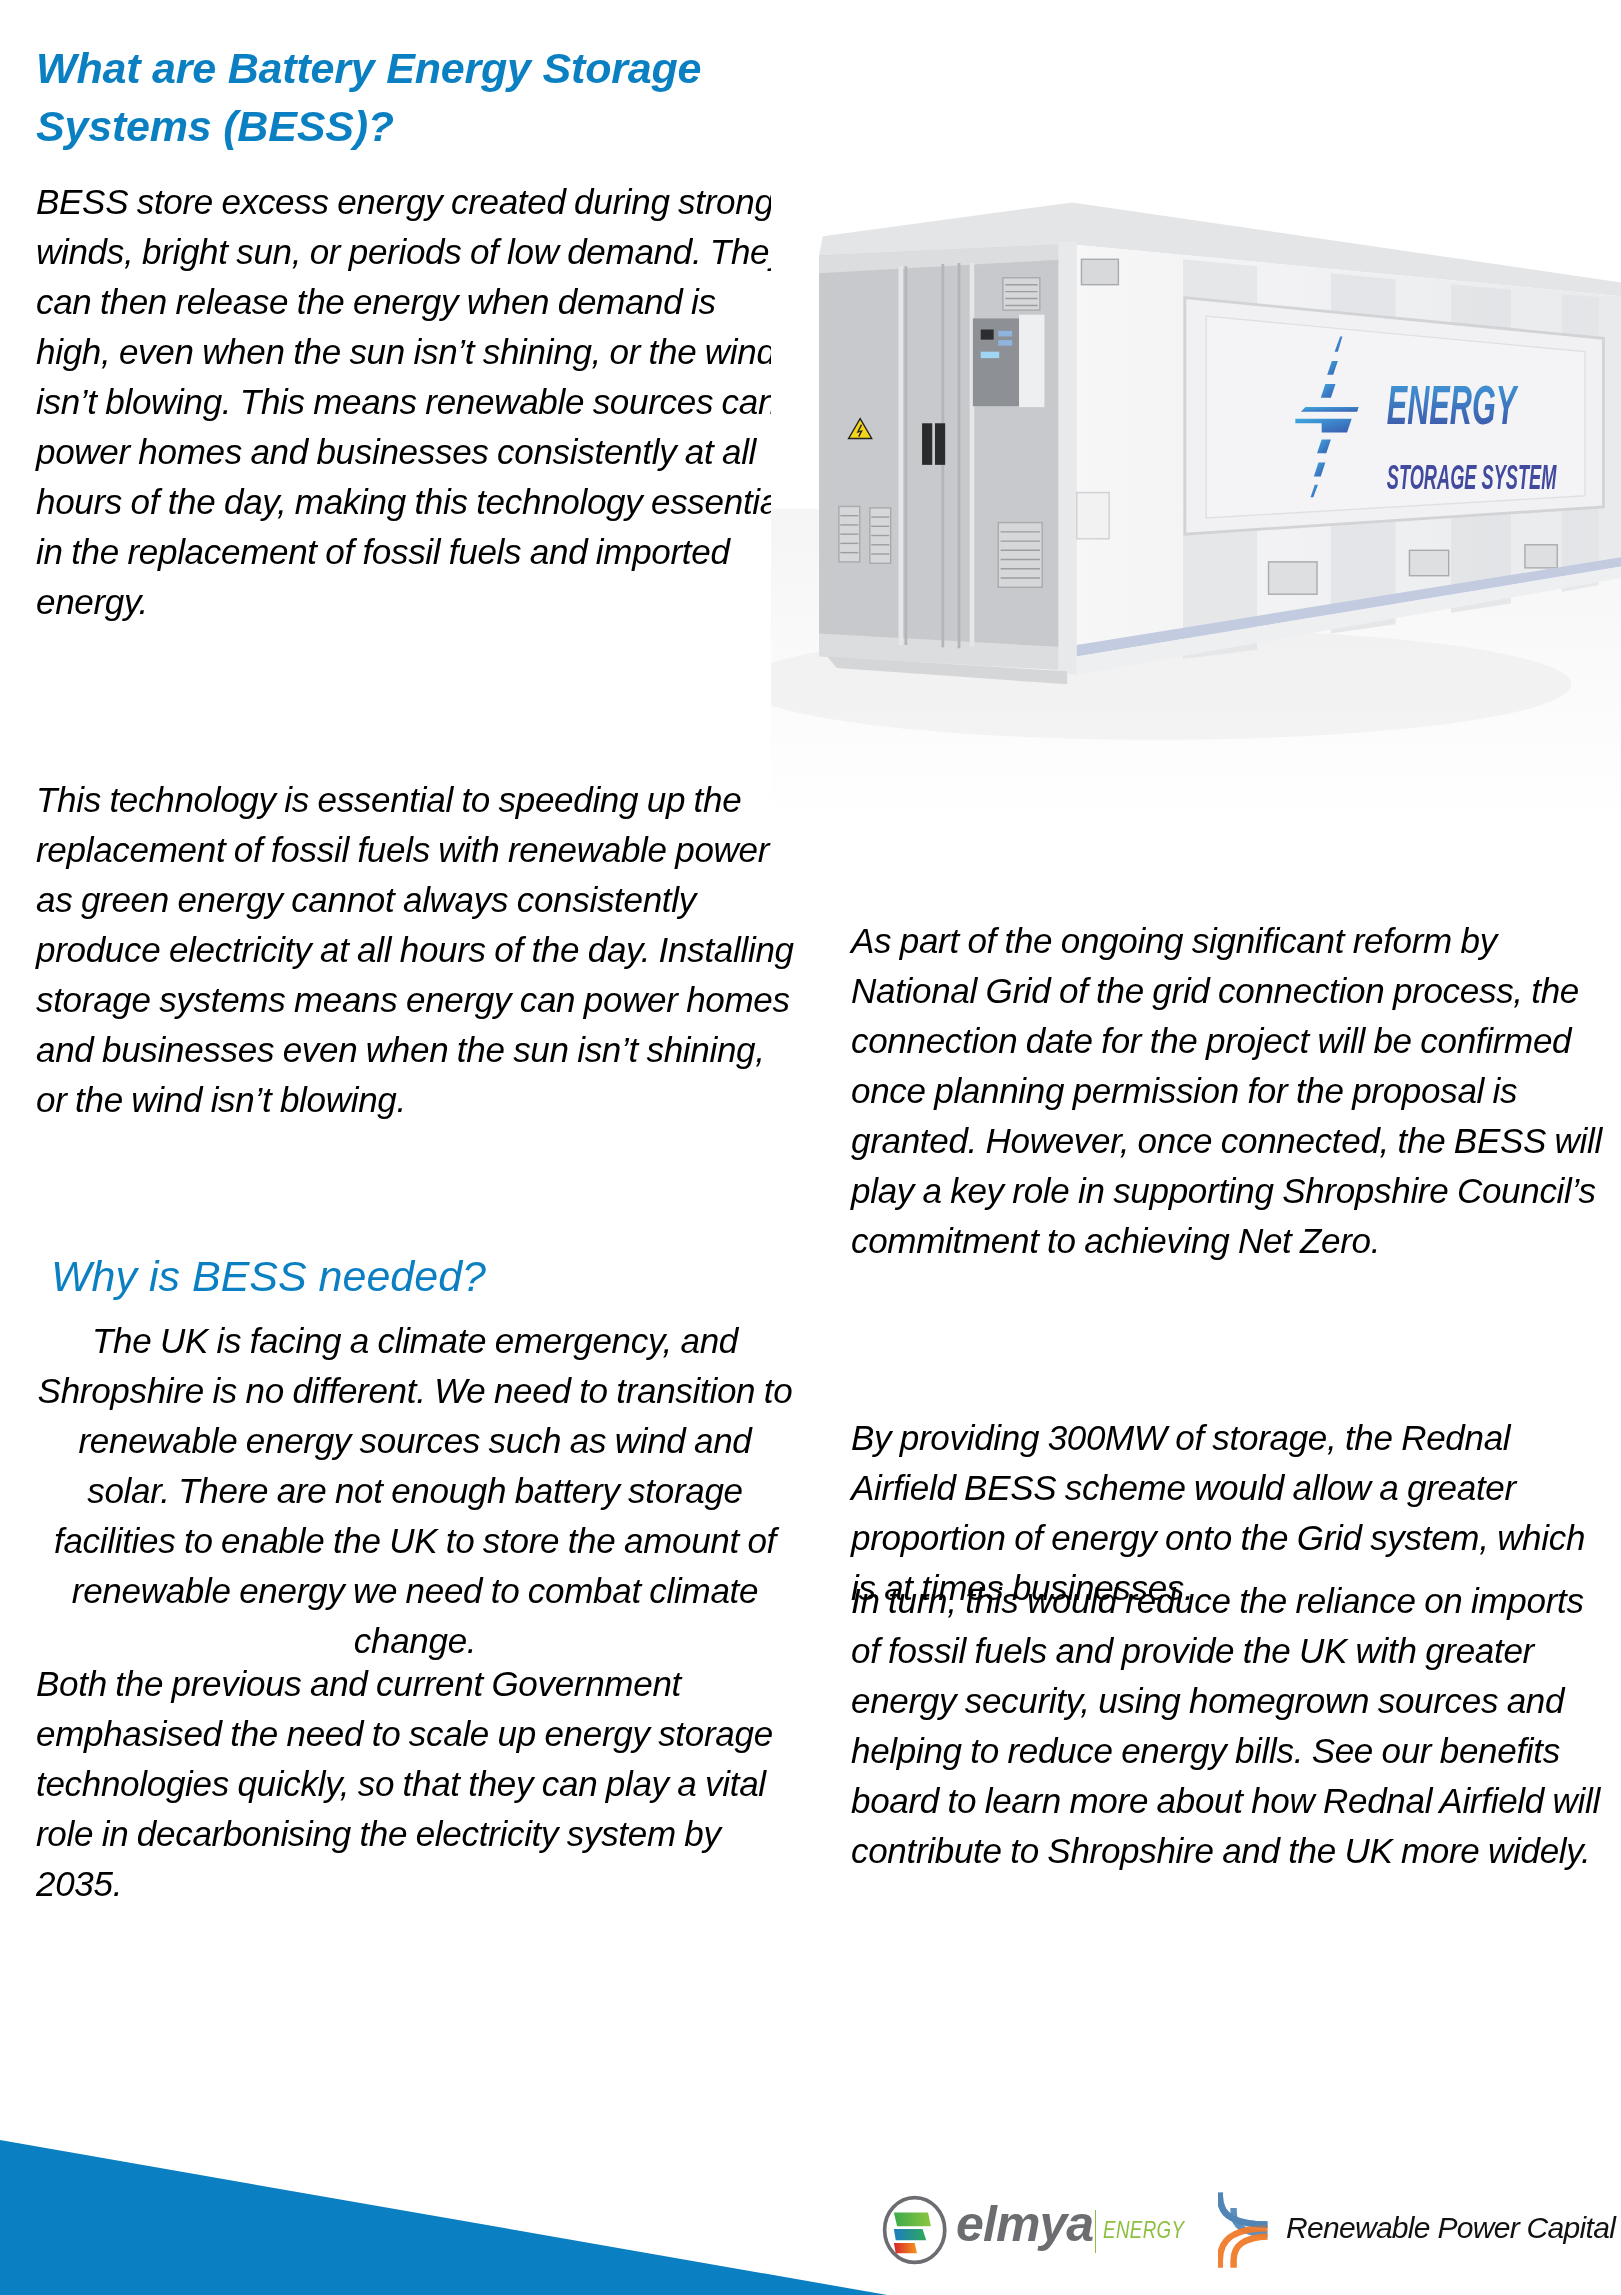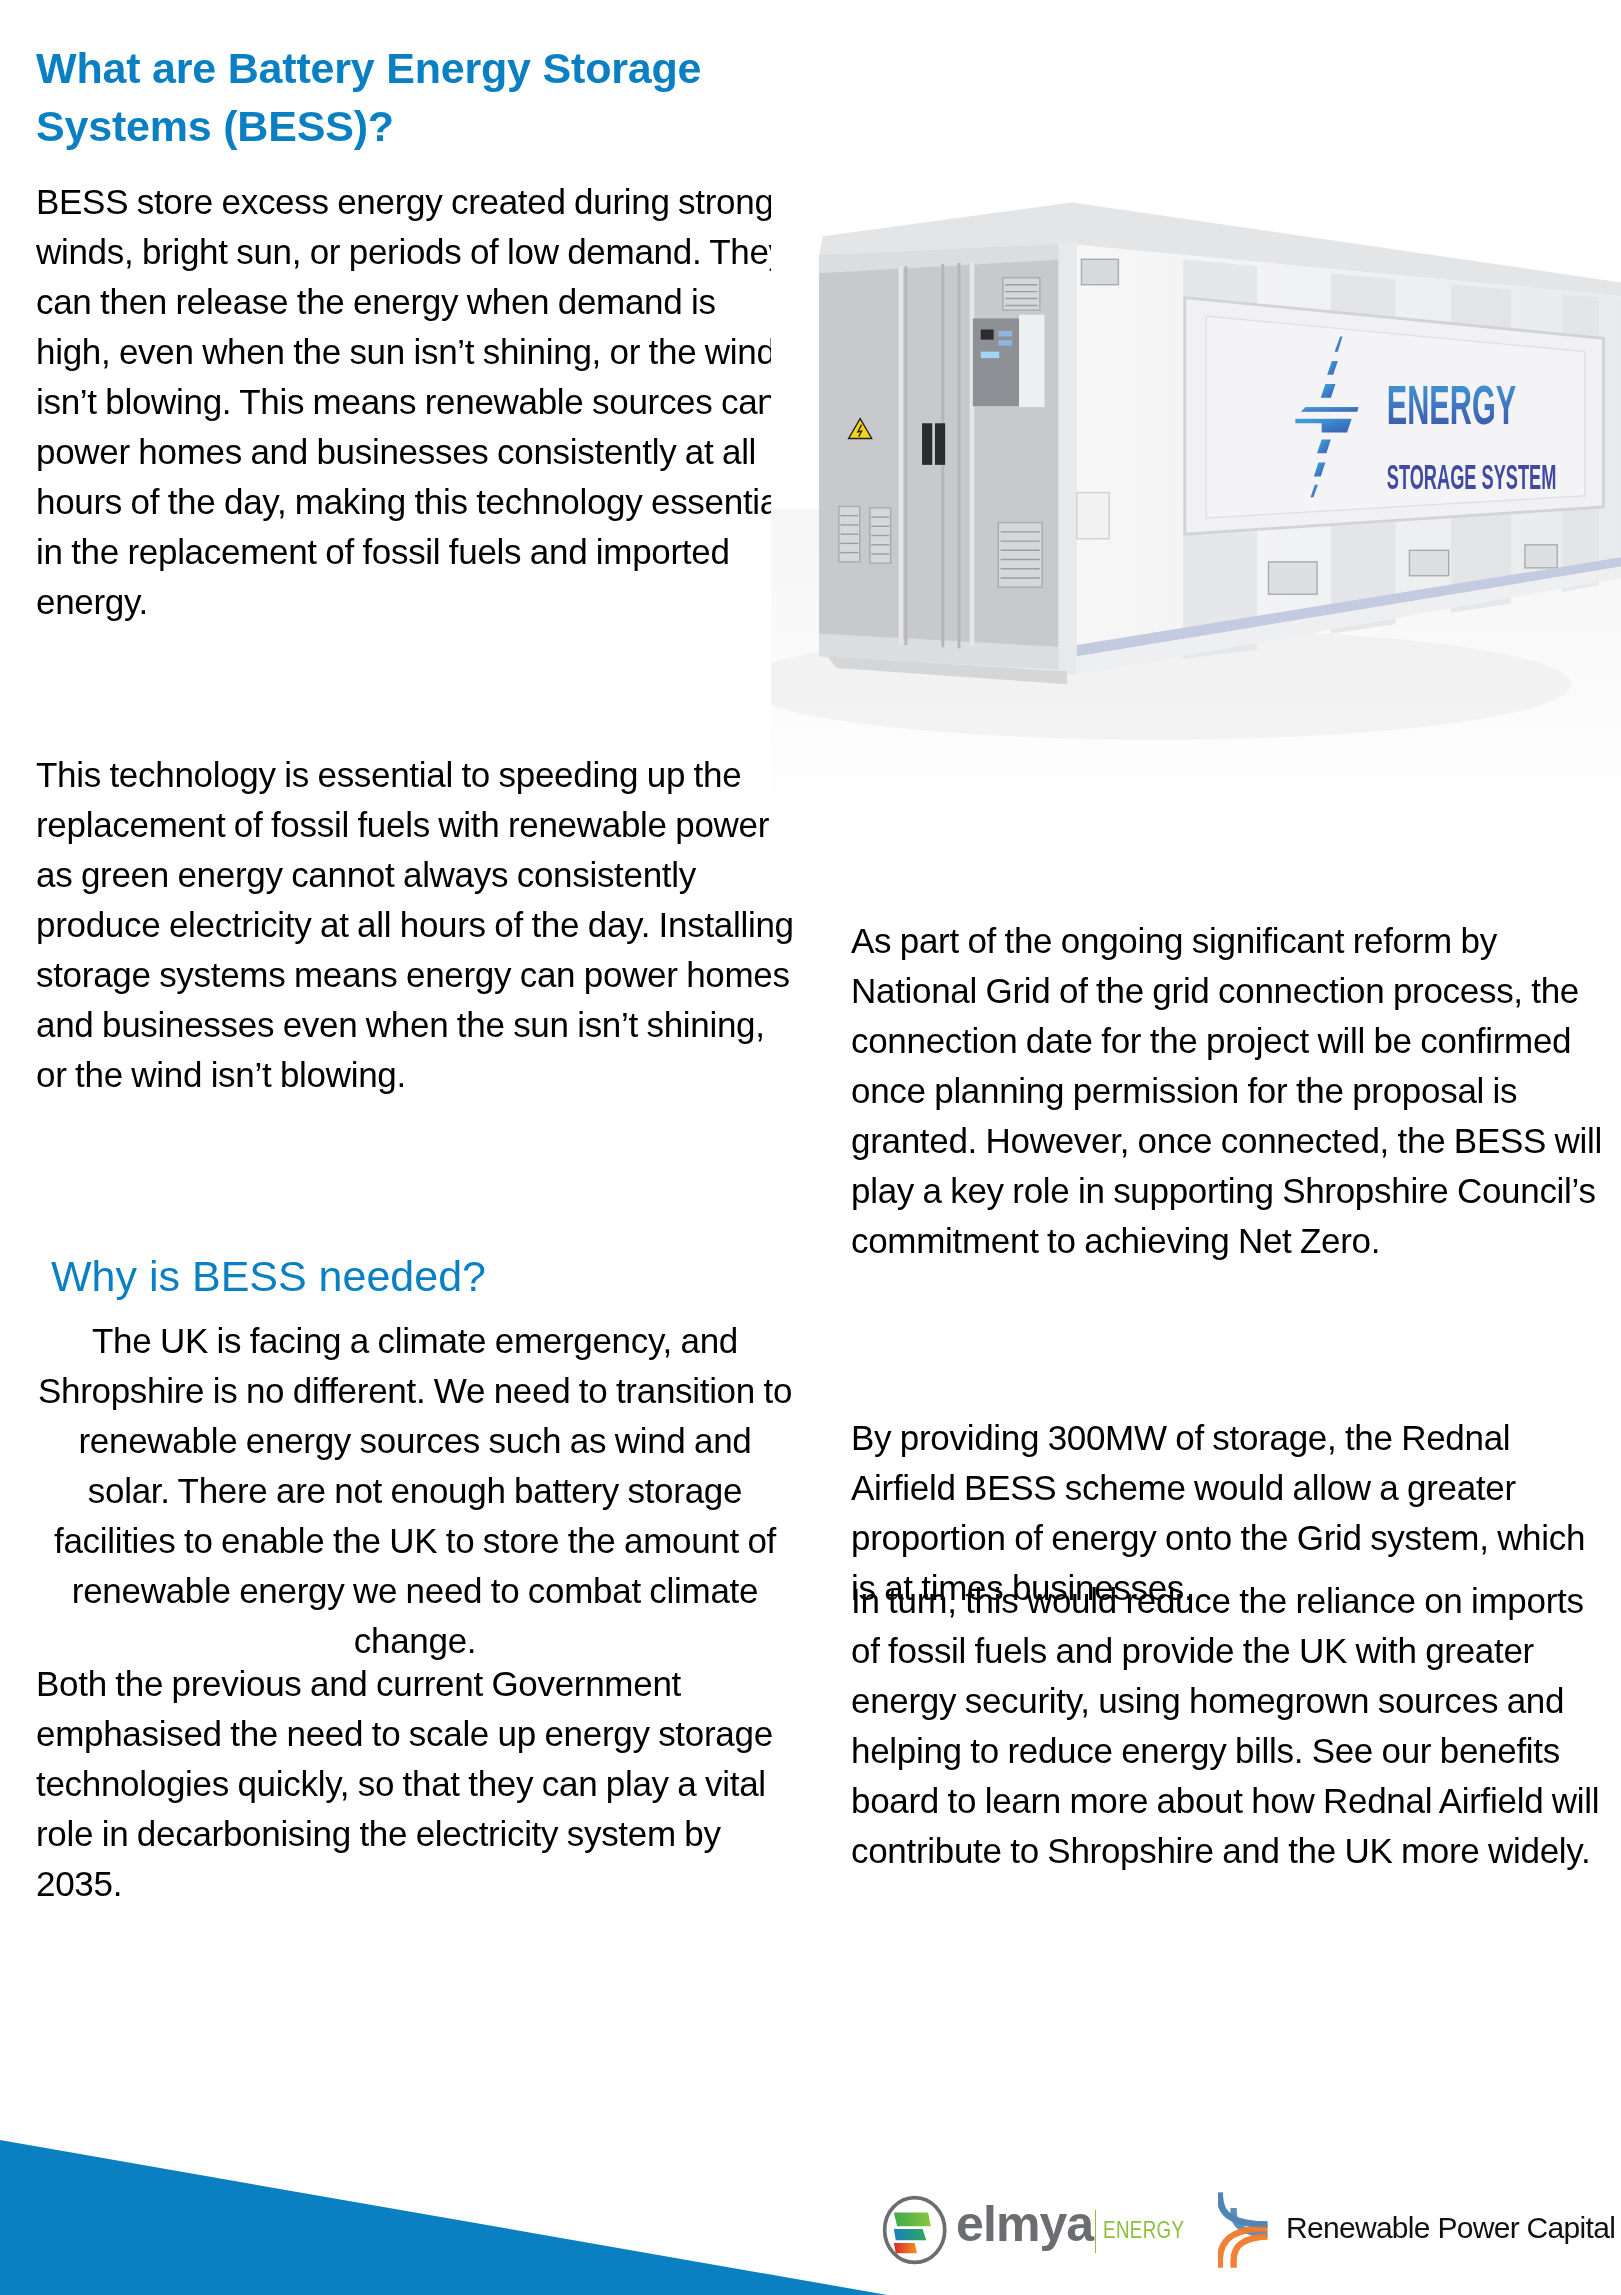--- a/index.html
+++ b/index.html
@@ -1,34 +1,34 @@
 <!DOCTYPE html>
 <html style="font-size:7.4px"><head>
 <meta charset="utf-8">
 <style>
   html, body { margin: 0; padding: 0; background: #ffffff; }
   body { width: 1621px; height: 2295px; position: relative; overflow: hidden;
          font-family: "Liberation Sans", "DejaVu Sans", sans-serif; color: #000; }
-  .abs { position: absolute; }
+  .abs { position: absolute; font-style: italic; }
 
   .h1 { left: 36px; top: 39px; width: 739px; margin: 0;
         font-family: "Liberation Sans", sans-serif; font-weight: 700;
         font-size: 43px; line-height: 58px; color: #0a80c3; letter-spacing: -0.2px; }
   .h2 { left: 36px; top: 1232px; width: 739px; margin: 15px;
         font-family: "Liberation Sans", sans-serif; font-weight: 400;
         font-size: 43px; line-height: 58px; color: #0a80c3; }
 
   .body-text { font-family: "Liberation Sans", sans-serif; font-size: 35px;
                line-height: 50px; color: #000; margin: 0; white-space: pre-line;
                letter-spacing: -0.3px; word-spacing: -0.9px; }
   .col-left { left: 36px; width: 758px; }
   .col-right { left: 851px; width: 758px; }
 
   .p1 { top: 177px; }
-  .p2 { top: 750px; }
+  .p2 { top: 775px; }
   .p3 { top: 1316px; text-align: center; }
   .p4 { top: 1659px; }
   .p5 { top: 916px; }
   .p6 { top: 1413px; }
   .p7 { top: 1576px; }
 
   .photo { left: 771px; top: 176px; width: 850px; height: 647px; }
 
   .footer-wedge { left: 0; top: 2126px; width: 906px; height: 170px; }
 

